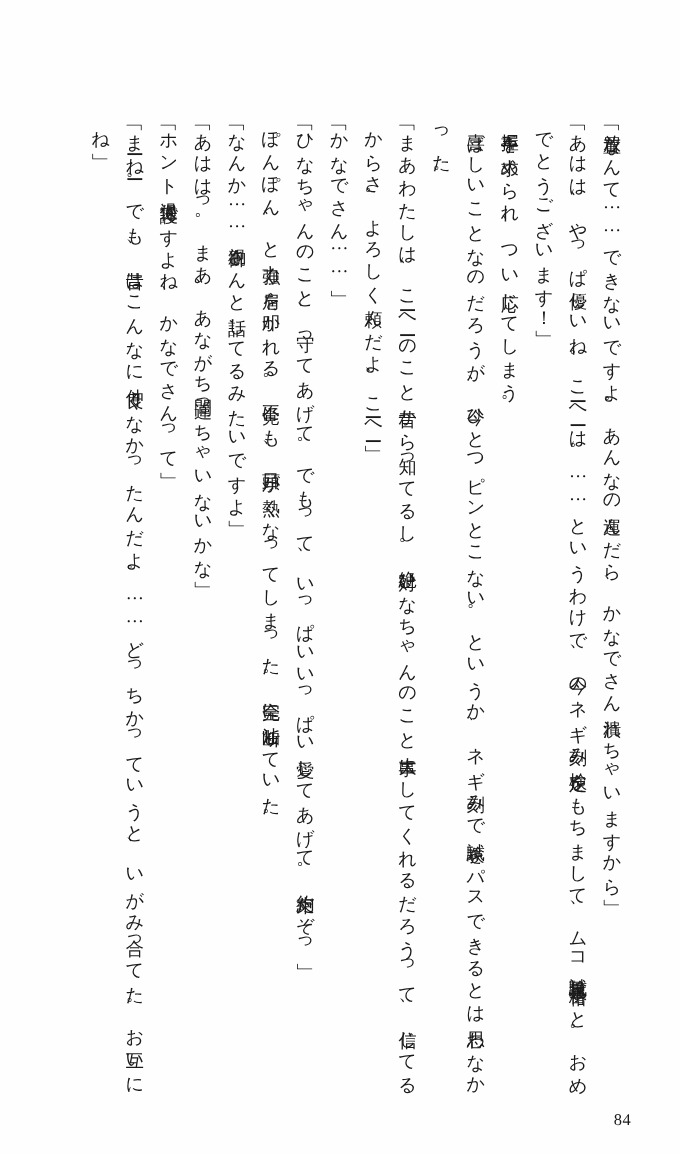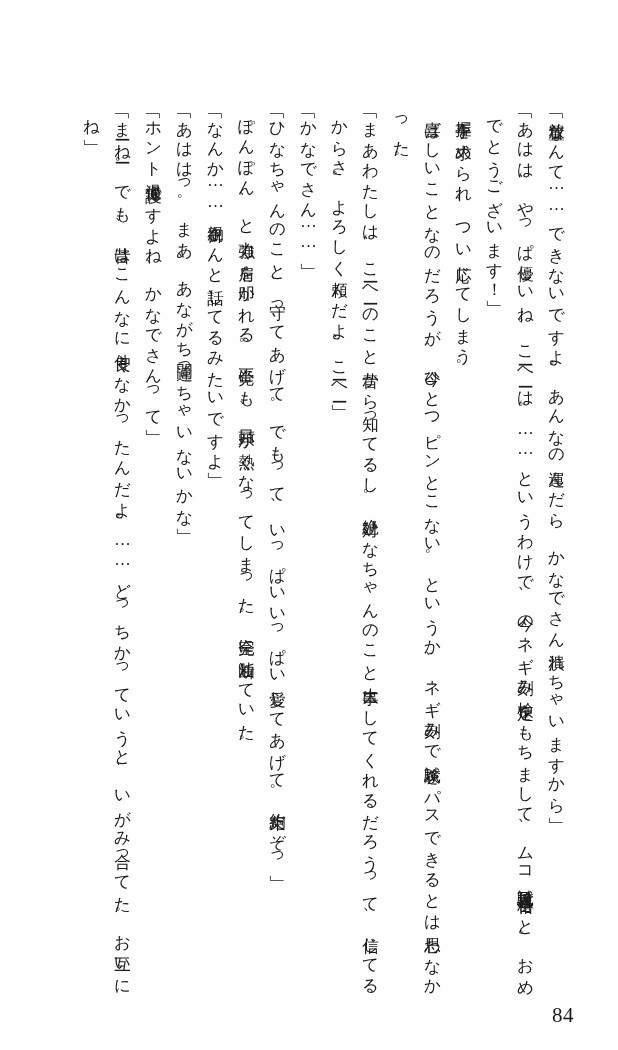--- a/index.html
+++ b/index.html
@@ -49,21 +49,21 @@
   }
 
   .para-indent {
     text-indent: 1em;
   }
 
   #page-number {
     position: absolute;
     right: 44px;
     bottom: 22px;
-    font-size: 21px;
+    font-size: 15px;
     font-family: "Liberation Serif", "DejaVu Serif", serif;
     color: #1a1a1a;
     letter-spacing: 0.5px;
   }
 </style>
 </head>
 <body>
 
 <div id="page">
 

